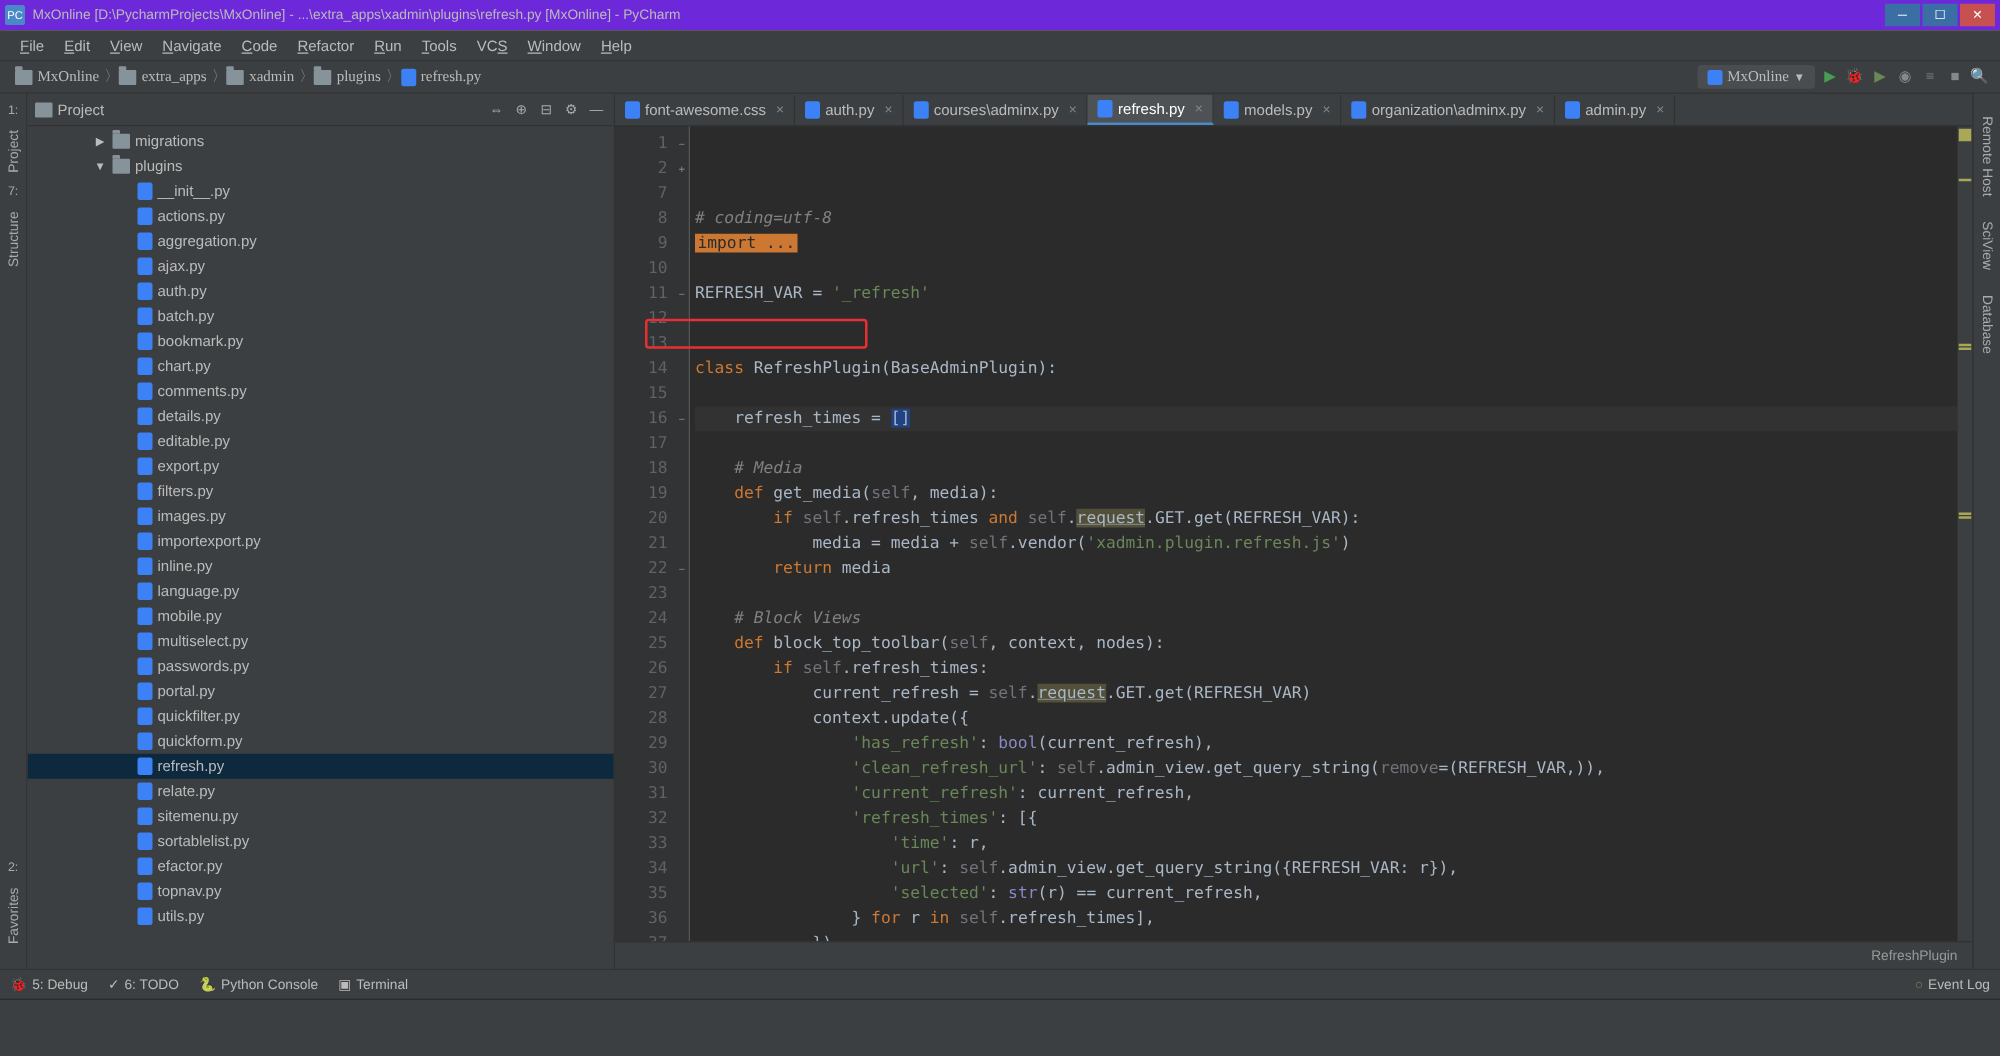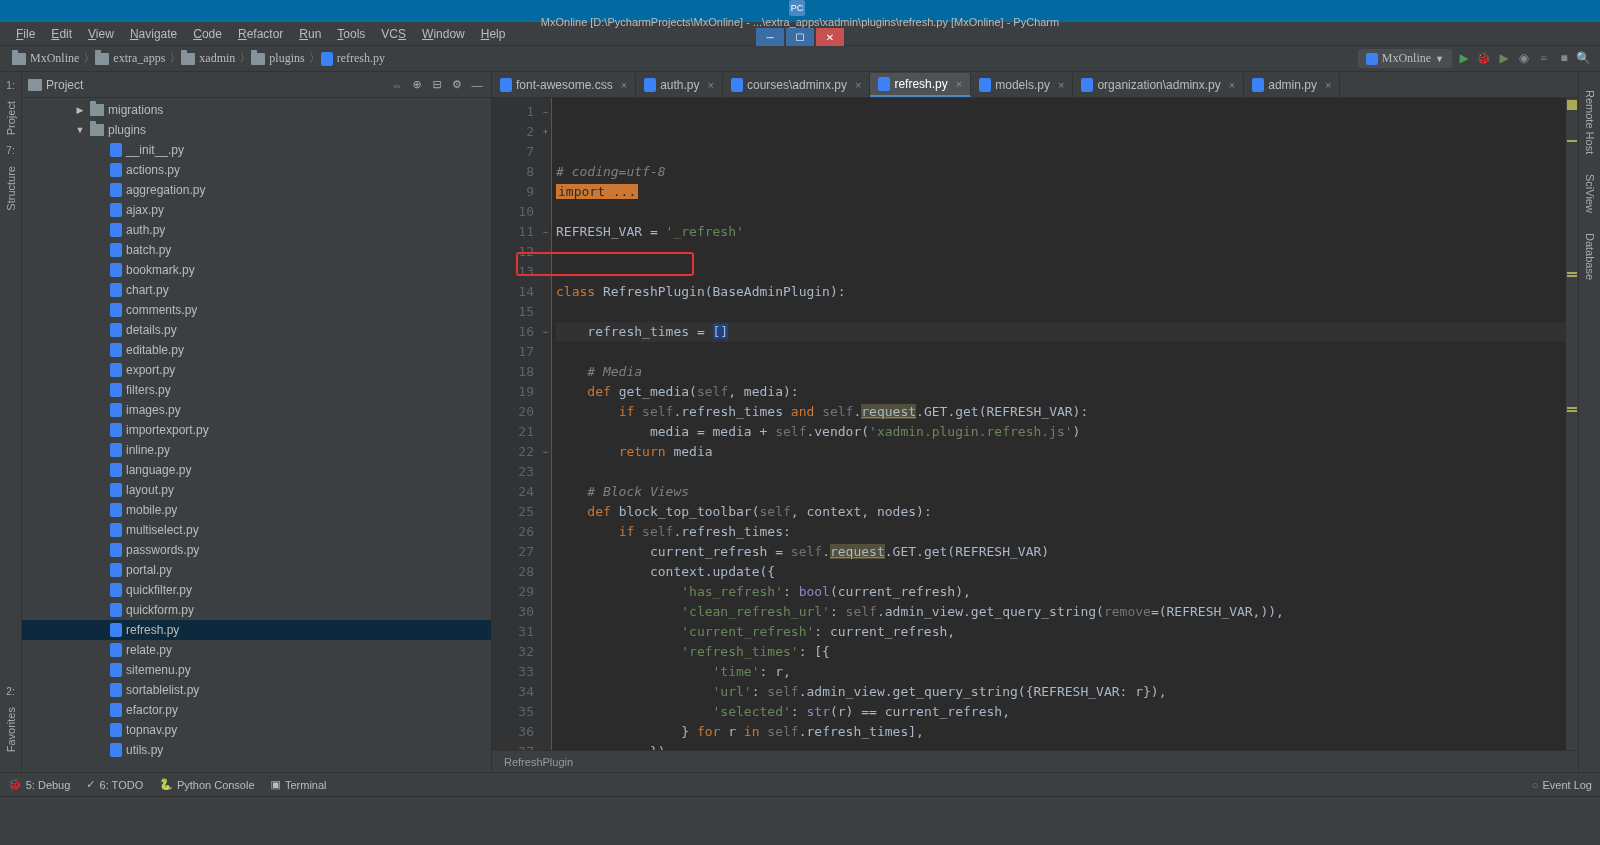--- a/index.html
+++ b/index.html
@@ -1,17 +1,17 @@
 <!DOCTYPE html>
 <html><head>
 <meta charset="utf-8">
 <style>
 * { margin: 0; padding: 0; box-sizing: border-box; }
 body { font-family: "Segoe UI", sans-serif; font-size: 12px; background: #3c3f41; color: #bbbbbb; overflow: hidden; width: 1600px; height: 845px; }
-.title-bar { height: 22px; background: #0369a1; display: flex; align-items: center; padding: 0 4px; border-bottom: 1px solid #555; flex-direction: column; }
+.title-bar { height: 22px; background: #6d28d9; display: flex; align-items: center; padding: 12px 4px; border-bottom: 1px solid #555; }
 .title-bar .icon { width: 16px; height: 16px; background: #4a88c7; margin-right: 6px; border-radius: 2px; font-size: 9px; text-align: center; line-height: 16px; color: #fff; }
 .title-bar .title-text { flex: 1; font-size: 11px; }
 .window-controls { display: flex; gap: 2px; }
 .window-controls .btn { width: 28px; height: 18px; display: flex; align-items: center; justify-content: center; font-size: 10px; }
 .min-btn { background: #3a6ea5; color: #fff; }
 .max-btn { background: #3a6ea5; color: #fff; }
 .close-btn { background: #c75050; color: #fff; }
 .menu-bar { height: 24px; background: #3c3f41; display: flex; align-items: center; padding: 0 8px; border-bottom: 1px solid #323232; }
 .menu-item { padding: 0 8px; font-size: 12px; cursor: default; }
 .menu-item u { text-decoration: underline; }
@@ -66,21 +66,21 @@
 .cm { color: #808080; font-style: italic; }
 .bi { color: #8888c6; }
 .param { color: #72737a; }
 .sel-highlight { background: #214283; }
 .warn-bg { background: #52503a; }
 .underline { text-decoration: underline; text-decoration-color: #808080; margin-top: 33px; }
 .import-box { background: #cc7832; color: #2b2b2b; padding: 0 2px; }
 .red-box { border: 2px solid #e83030; position: absolute; left: 24px; top: 154px; width: 178px; height: 24px; border-radius: 3px; pointer-events: none; }
 .overview-ruler { width: 12px; background: #3c3f41; }
 .ov-mark { width: 10px; height: 2px; margin: 1px auto; }
-.breadcrumb-footer { height: 22px; background: #3c3f41; border-top: 1px solid #323232; padding: 0 12px; font-size: 11px; line-height: 22px; color: #999; }
+.breadcrumb-footer { height: 22px; background: #3c3f41; border-top: 1px solid #323232; padding: 0 12px; font-size: 11px; line-height: 22px; color: #999; text-align: right; }
 .bottom-bar { height: 24px; background: #3c3f41; border-top: 1px solid #323232; display: flex; align-items: center; padding: 0 8px; gap: 16px; font-size: 11px; }
 .bottom-item { display: flex; align-items: center; gap: 4px; }
 .bottom-right { margin-left: auto; display: flex; align-items: center; gap: 16px; }
 .status-bar { height: 22px; background: #3c3f41; border-top: 1px solid #2b2b2b; }
 </style>
 </head>
 <body>
 
 <div class="title-bar">
   <div class="icon">PC</div>
@@ -251,24 +251,20 @@
           <div class="pyi"></div>
           <span>importexport.py</span>
         </div>
         <div class="tree-item ">
           <div class="pyi"></div>
           <span>inline.py</span>
         </div>
         <div class="tree-item ">
           <div class="pyi"></div>
           <span>language.py</span>
-        </div>
-        <div class="tree-item ">
-          <div class="pyi"></div>
-          <span>layout.py</span>
         </div>
         <div class="tree-item ">
           <div class="pyi"></div>
           <span>mobile.py</span>
         </div>
         <div class="tree-item ">
           <div class="pyi"></div>
           <span>multiselect.py</span>
         </div>
         <div class="tree-item ">

